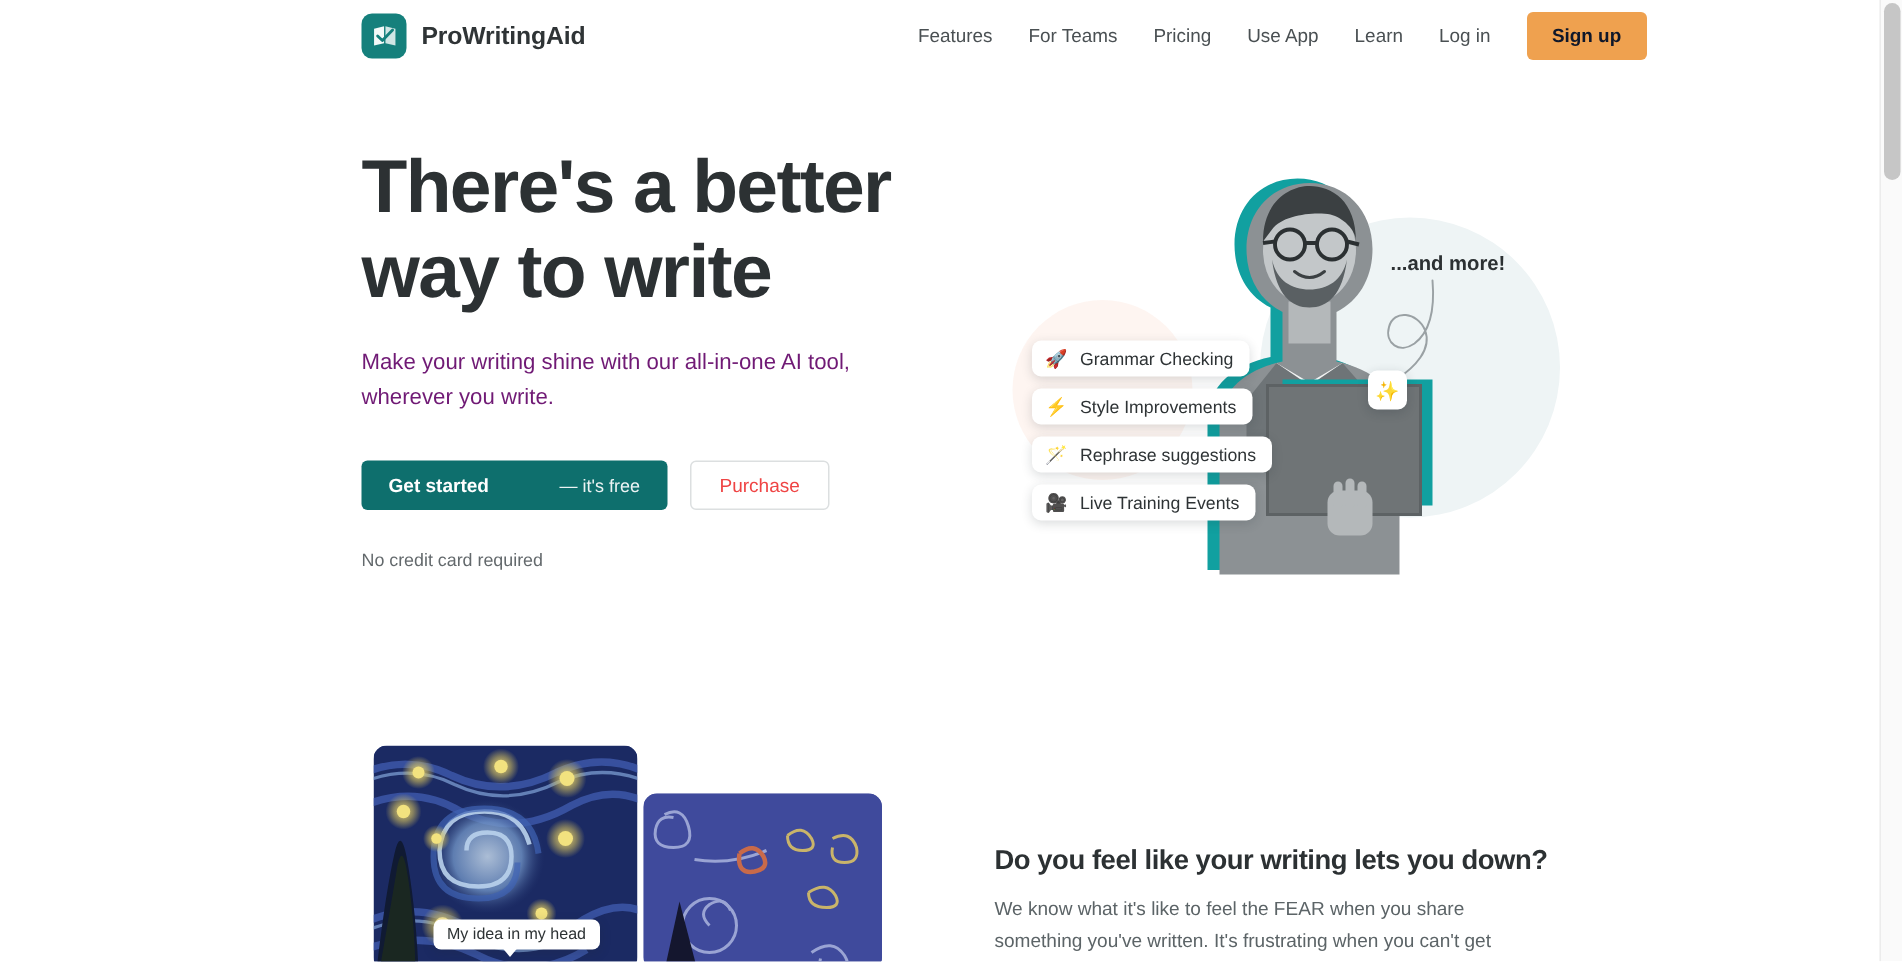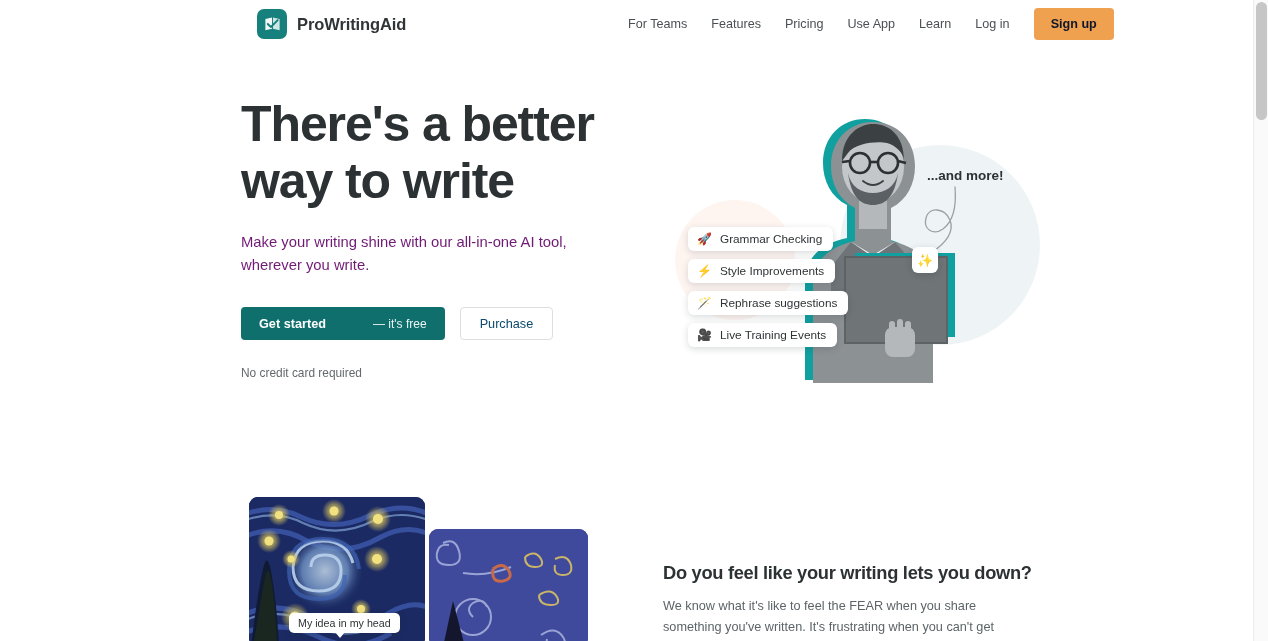--- a/index.html
+++ b/index.html
@@ -31,21 +31,21 @@
     position: absolute;
     top: 2px; left: 2px;
     width: 11px; height: 118px;
     background: #c6c6c6;
     border-radius: 6px;
   }
 
   
   .header {
     position: absolute;
-    top: 0; left: 16px;
+    top: 0; left: 0;
     width: 1253px; height: 48px;
     display: flex;
     align-items: center;
     background: #ffffff;
     z-index: 40;
   }
   .brand {
     position: absolute;
     left: 241px; top: 9px;
     display: flex;
@@ -141,21 +141,21 @@
     align-items: center;
     gap: 7px;
     font-family: "Liberation Sans", sans-serif;
   }
   .btn-primary .bold { font-weight: bold; }
   .btn-primary .light { font-weight: normal; opacity: .92; font-size: 12px; margin-left: 40px; }
   .btn-outline {
     background: #ffffff;
     border: 1px solid #dcdfe0;
     border-radius: 4px;
-    color: #0c4a6e;
+    color: #ef4444;
     font-size: 12.7px;
     padding: 0 19px;
     height: 33px;
     cursor: pointer;
     white-space: nowrap;
     font-family: "Liberation Sans", sans-serif;
   }
   .hero-note {
     margin-top: 26px;
     font-size: 11.9px;
@@ -306,22 +306,22 @@
         <svg width="19" height="19" viewBox="0 0 24 24" aria-hidden="true">
           <path d="M3 5.2 L11.4 3.1 L11.4 17.4 L3 19.4 Z" fill="#ffffff" opacity="0.95"></path>
           <path d="M12.6 3.1 L21 5.2 L21 19.4 L12.6 17.4 Z" fill="#ffffff" opacity="0.8"></path>
           <path d="M6 11.4 L10 15.2 L18.6 6.4" stroke="#15807c" stroke-width="2.4" fill="none" stroke-linecap="round" stroke-linejoin="round"></path>
         </svg>
       </span>
       <span class="brand-name">ProWritingAid</span>
     </a>
 
     <nav class="nav">
+      <a class="nav-link" href="#">Features</a>
       <a class="nav-link" href="#">For Teams</a>
-      <a class="nav-link" href="#">Features</a>
       <a class="nav-link" href="#">Pricing</a>
       <a class="nav-link" href="#">Use App</a>
       <a class="nav-link" href="#">Learn</a>
       <a class="nav-link" href="#">Log in</a>
       <button class="btn-signup">Sign up</button>
     </nav>
   </div>
 
   <div class="hero-left">
     <h1 class="hero-title">

